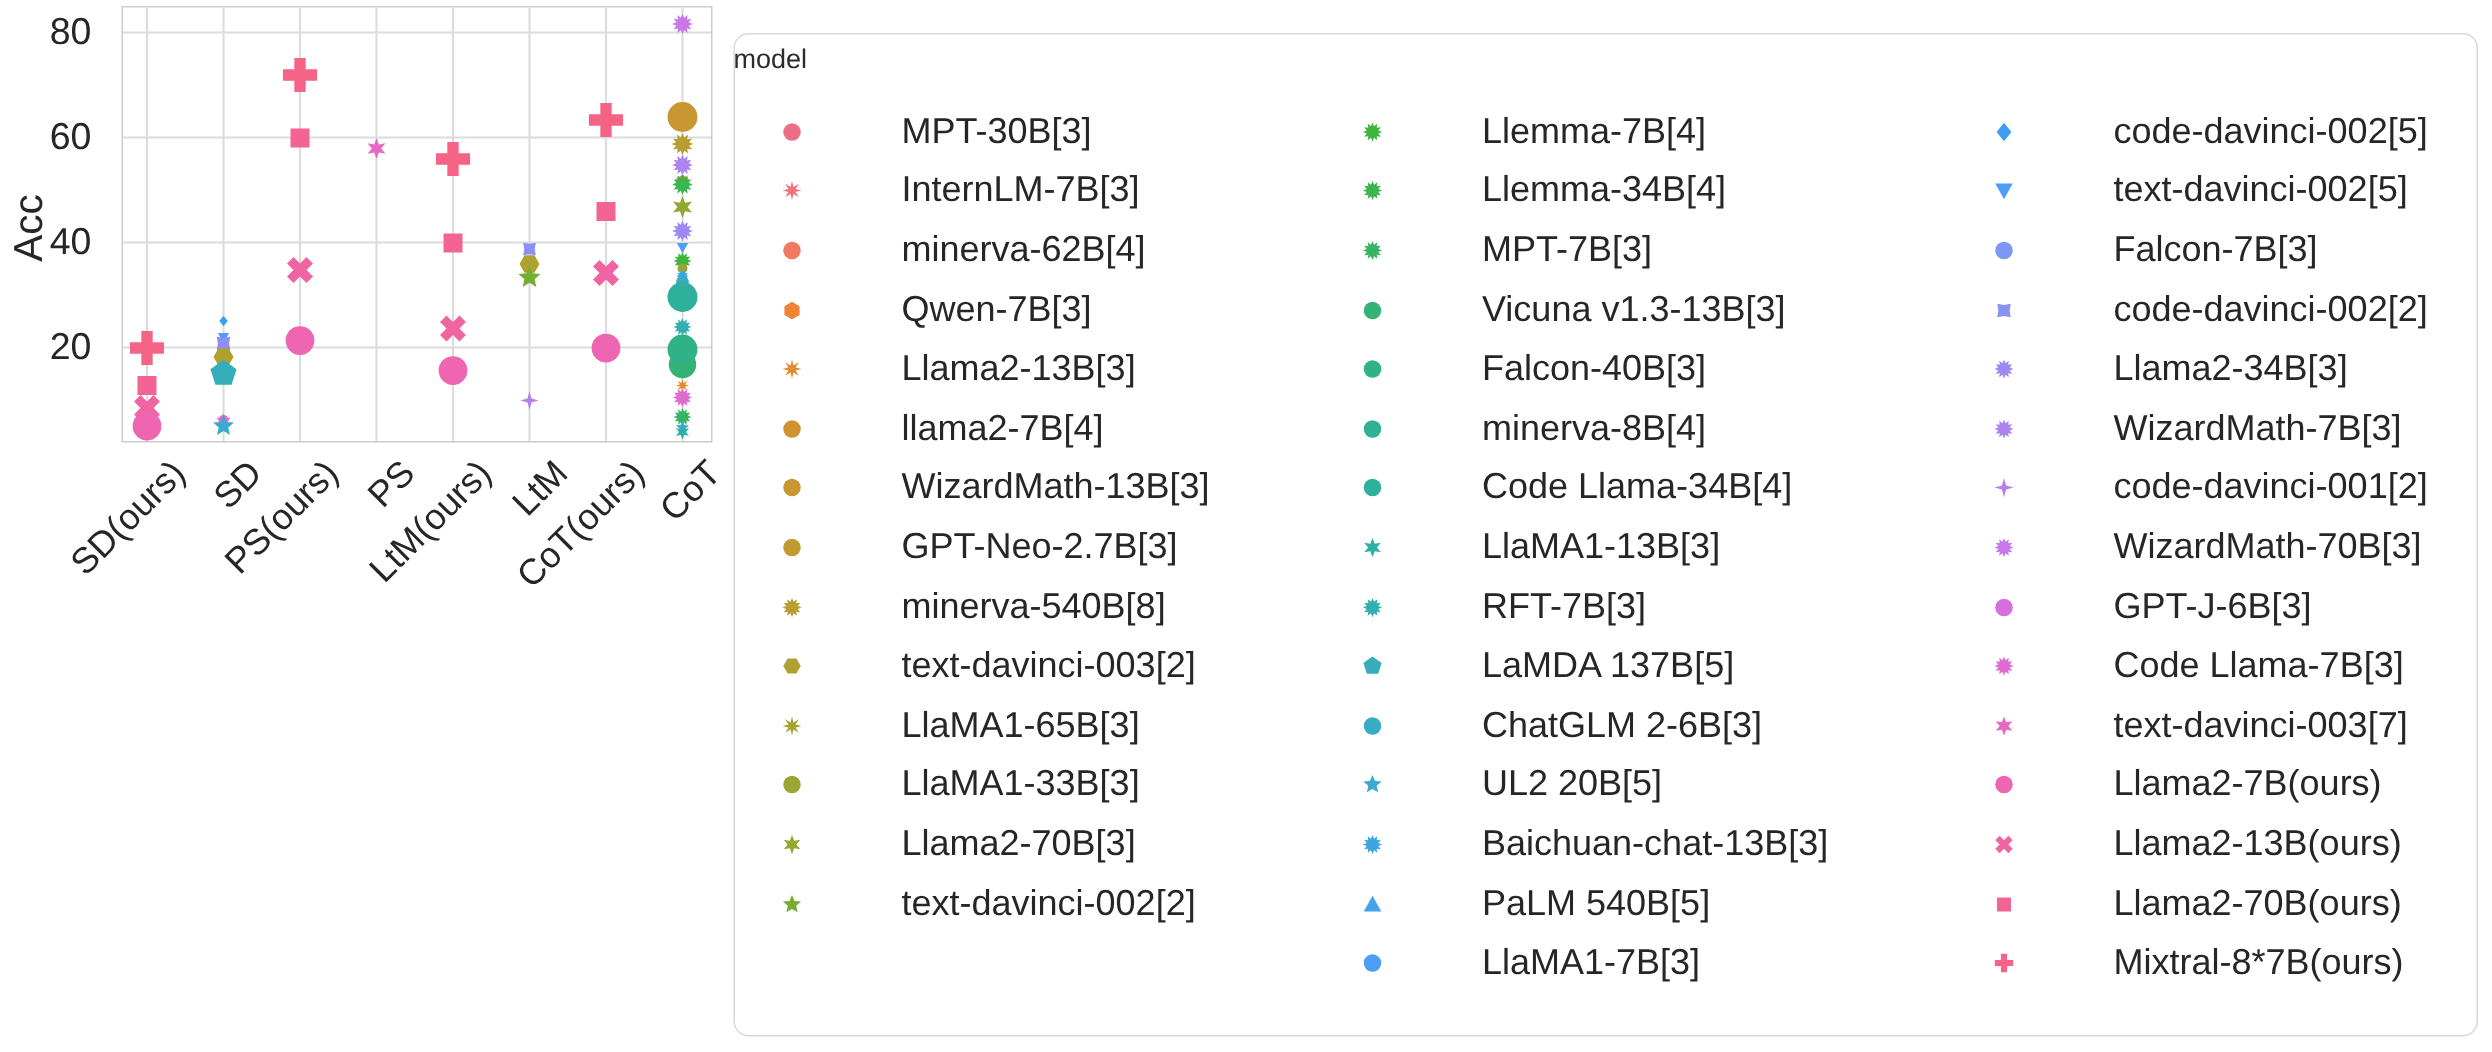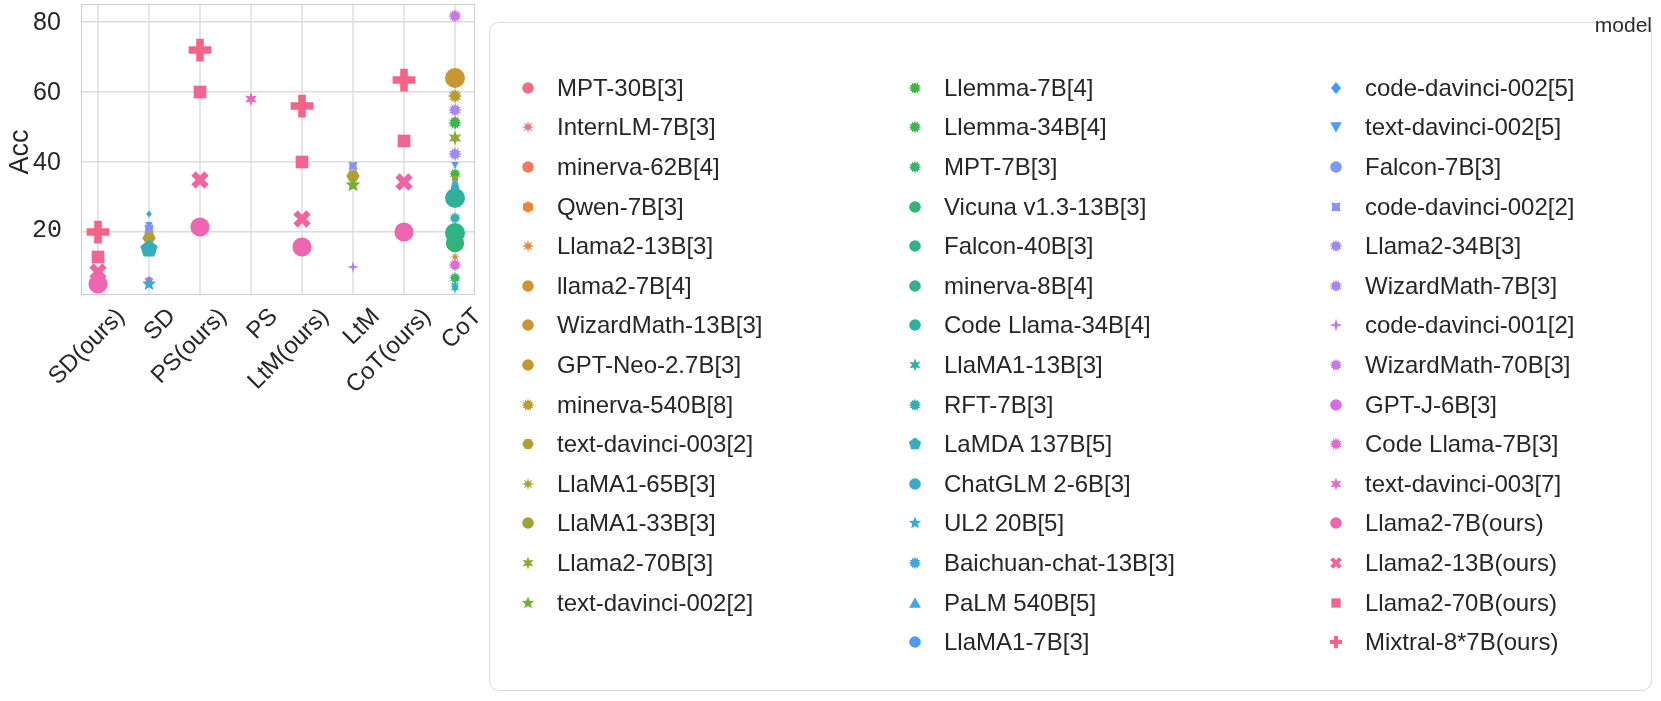--- a/index.html
+++ b/index.html
@@ -4,25 +4,25 @@
 <style>
   html,body{margin:0;padding:0;background:#ffffff;}
   body{width:1661px;height:701px;position:relative;font-family:"Liberation Sans",sans-serif;color:#262626;overflow:hidden;}
   #plot{position:absolute;left:81px;top:4px;width:392px;height:289px;border:1.4px solid #cccccc;background:#ffffff;overflow:hidden;}
   #grid{position:absolute;left:0;top:0;width:100%;height:100%;}
   .pt{position:absolute;transform:translate(-50%,-50%);line-height:0;}
   .ytick{position:absolute;width:52px;left:21px;text-align:center;font-size:25px;line-height:30px;color:#262626;}
   .xtick{position:absolute;width:170px;text-align:right;font-size:24px;color:#262626;transform-origin:100% 0%;transform:rotate(-45deg);white-space:nowrap;}
   #ylabel{position:absolute;left:-16px;top:136px;width:72px;height:32px;text-align:center;font-size:27px;transform:rotate(-90deg);color:#262626;}
   #legend{position:absolute;left:489px;top:22px;width:1163px;height:669px;border:1.5px solid #d9d9d9;border-radius:10px;background:#ffffff;box-sizing:border-box;}
-  #legend-title{position:absolute;left:489px;top:13px;width:1163px;text-align:right;font-size:21px;color:#2b2b2b;}
+  #legend-title{position:absolute;left:489px;top:29px;width:1163px;text-align:left;font-size:18px;color:#2b2b2b;}
   .legend-col{position:absolute;display:flex;flex-direction:column;}
   .legend-item{height:39.6px;display:flex;align-items:center;}
   .legend-marker{width:24px;display:flex;justify-content:center;align-items:center;line-height:0;}
-  .legend-label{margin-left:17px;font-size:24px;color:#262626;white-space:nowrap;}
+  .legend-label{margin-left:61px;font-size:24px;color:#262626;white-space:nowrap;}
 </style>
 </head>
 <body>
 
 <div id="ylabel">Acc</div>
 <div id="yticks"></div>
 <div id="plot">
   <svg id="grid" viewBox="0 0 392 289">
       <line x1="16" y1="0" x2="16" y2="289" stroke="#dcdcdc" stroke-width="1.4"></line>
       <line x1="67" y1="0" x2="67" y2="289" stroke="#dcdcdc" stroke-width="1.4"></line>
@@ -195,21 +195,21 @@
       </svg></div>
     <div class="pt" title="LlaMA1-13B[3]: 3.9" style="left: 373px; top: 283.05px;"><svg viewBox="-12 -12 24 24" width="11" height="11">
         <polygon points="0.00,-11.00 2.50,-4.33 9.53,-5.50 5.00,0.00 9.53,5.50 2.50,4.33 0.00,11.00 -2.50,4.33 -9.53,5.50 -5.00,0.00 -9.53,-5.50 -2.50,-4.33" fill="#2fb0a7"></polygon>
       </svg></div>
   </div>
 <div id="xticks"></div>
 
 <div id="legend"></div>
 <div id="legend-title">model</div>
 
-<div class="ytick" style="top: 215.7px; font-family: Liberation Mono, monospace;">20</div>
+<div class="ytick" style="top: 215.7px;">20</div>
 <div class="ytick" style="top: 145.7px;">40</div>
 <div class="ytick" style="top: 75.7px;">60</div>
 <div class="ytick" style="top: 5.7px;">80</div>
 <div class="xtick" style="left: -60px; top: 302px;">SD(ours)</div>
 <div class="xtick" style="left: -9px; top: 302px;">SD</div>
 <div class="xtick" style="left: 42px; top: 302px;">PS(ours)</div>
 <div class="xtick" style="left: 93px; top: 302px;">PS</div>
 <div class="xtick" style="left: 144px; top: 302px;">LtM(ours)</div>
 <div class="xtick" style="left: 195px; top: 302px;">LtM</div>
 <div class="xtick" style="left: 246px; top: 302px;">CoT(ours)</div>

